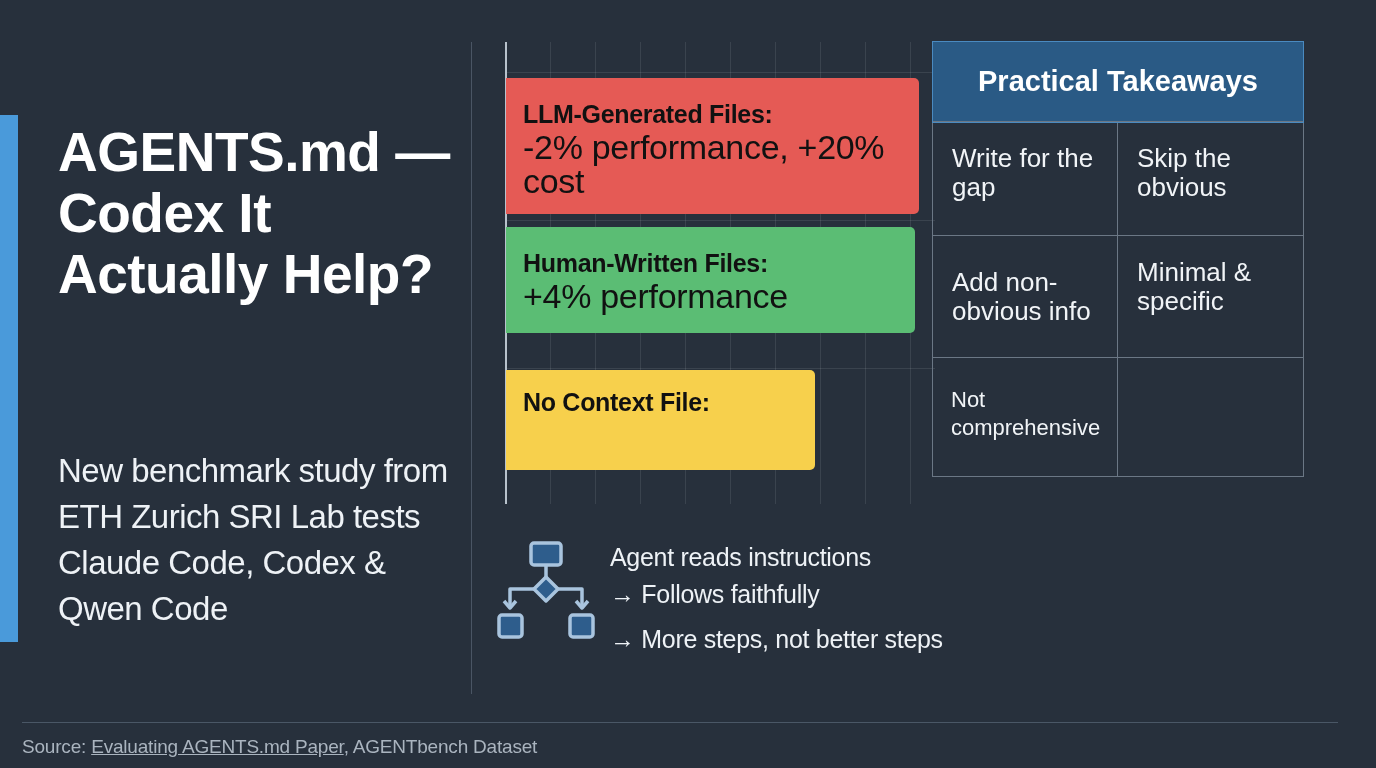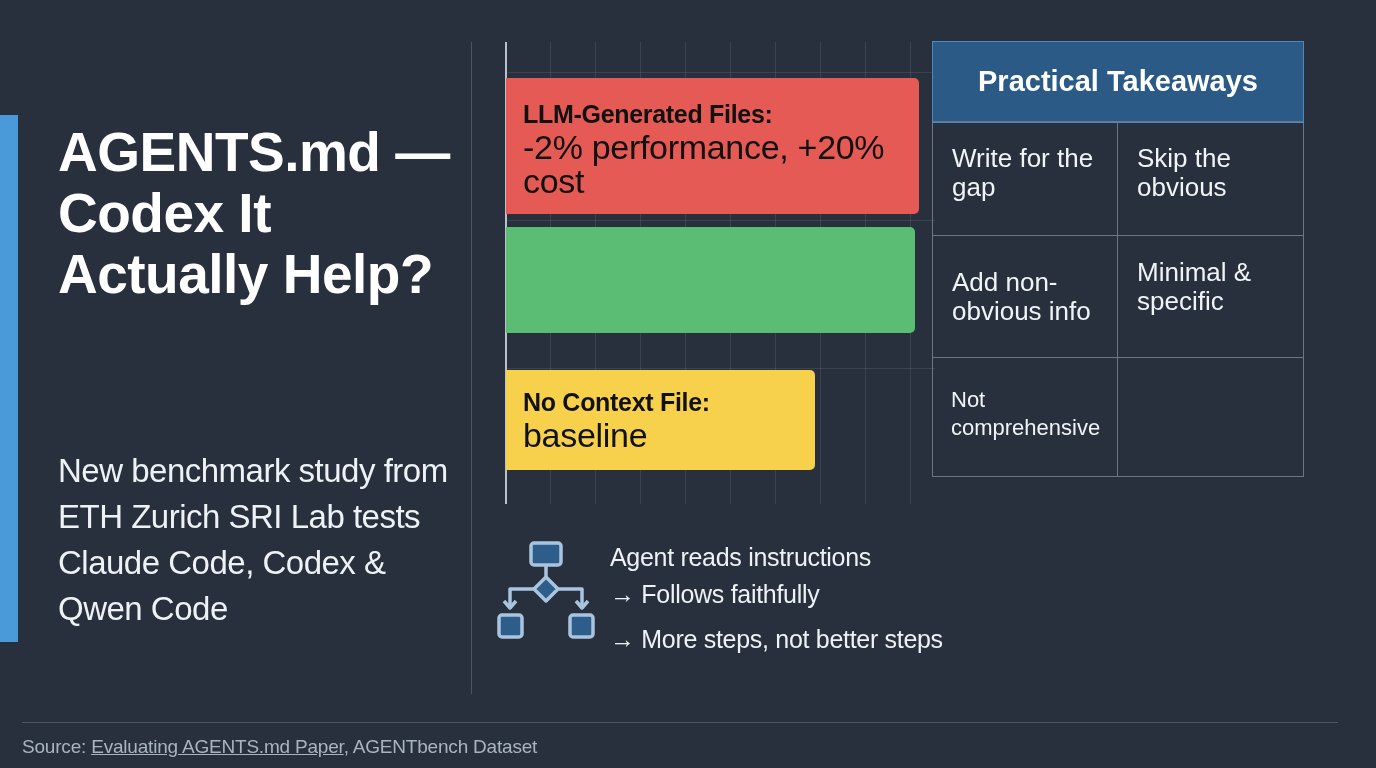--- a/index.html
+++ b/index.html
@@ -96,24 +96,25 @@
 <div class="vdivider"></div>
 
 <div class="chart-area"></div>
 <div class="chart-axis"></div>
 
 <div class="bar bar-llm">
   <span class="b-label">LLM-Generated Files:</span>
   <span class="b-value">-2% performance, +20% cost</span>
 </div>
 <div class="bar bar-human">
+  <span class="b-label">Human-Written Files:</span>
+  <span class="b-value">+4% performance</span>
 </div>
 <div class="bar bar-none">
   <span class="b-label">No Context File:</span>
-  <span class="b-value">baseline</span>
 </div>
 
 <svg class="flow-icon" viewBox="0 0 100 100">
   <g stroke="#a9c4de" stroke-width="3.5" fill="#2e5d8c" stroke-linejoin="round">
     <rect x="35" y="3" width="30" height="22" rx="3"></rect>
     <line x1="50" y1="25" x2="50" y2="37" fill="none"></line>
     <polygon points="50,37 62,49 50,61 38,49"></polygon>
     <path d="M38,49 H14 V66" fill="none"></path>
     <path d="M62,49 H86 V66" fill="none"></path>
     <path d="M8,61 L14,68 L20,61" fill="none"></path>

